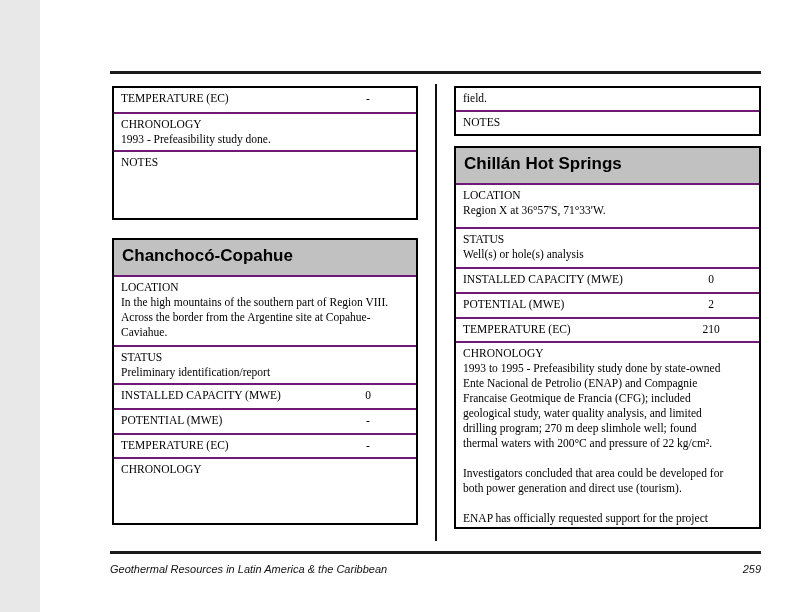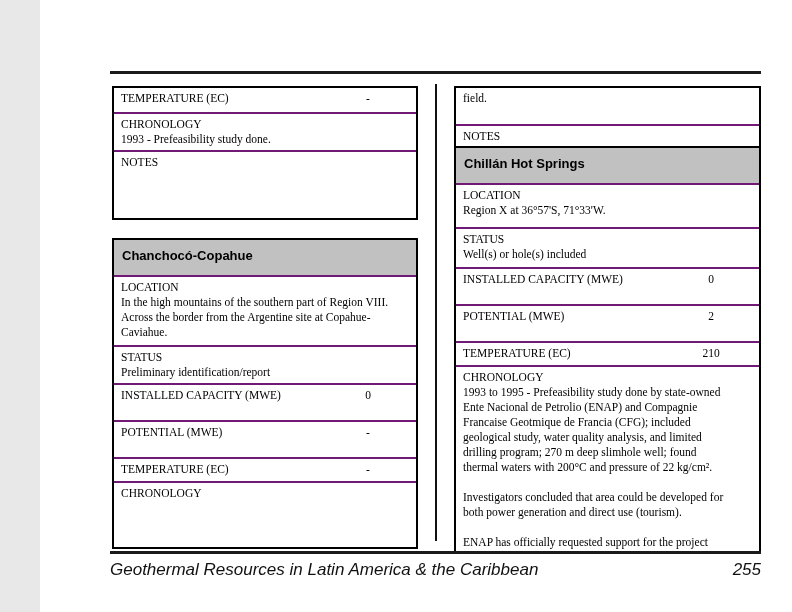--- a/index.html
+++ b/index.html
@@ -17,39 +17,39 @@
 
   .tbl { position:absolute; border:2px solid #000; background:#fff; }
   .tbl-left { left:72px; width:306px; }
   .tbl-right { left:414px; width:307px; }
 
   .row { position:relative; border-top:2px solid #701a75; padding:3px 6px 0 7px; overflow:hidden; }
   .row:first-child { border-top:none; }
 
   .section-header {
     background:#c1c1c1;
-    font-family:"Liberation Sans", sans-serif; font-weight:bold; font-size:13px;
+    font-family:"Liberation Sans", sans-serif; font-weight:bold; font-size:17px;
     padding:8px 6px 0 8px;
   }
   .bd { white-space:pre-line; }
   .metric .val { position:absolute; right:28px; top:3px; width:40px; text-align:center; }
 
   
-  .h22{height:36px}.h24{height:24px}.h25{height:37px}.h35{height:35px}
+  .h22{height:22px}.h24{height:24px}.h25{height:25px}.h35{height:35px}
   .h38{height:38px}.h40{height:40px}.h44{height:44px}.h66{height:66px}
   .h68{height:68px}.h70{height:70px}.h186{height:186px}
 
   .t-left-cont  { top:86px; }
   .t-left-site  { top:238px; }
   .t-right-cont { top:86px; }
   .t-right-site { top:146px; }
 
   .footer-text {
     position:absolute; top:562px;
-    font-family:"Liberation Sans", sans-serif; font-style:italic; font-size:17px; color:#111;
+    font-family:"Liberation Sans", sans-serif; font-style:italic; font-size:11px; color:#111;
   }
   .footer-title { left:70px; }
   .footer-page  { right:71px; }
 </style>
 </head>
 <body>
 
 <div class="page">
 
   <div class="rule top-rule"></div>
@@ -108,21 +108,21 @@
   </div>
 
   <div class="tbl tbl-right t-right-site">
     <div class="row section-header h35">Chillán Hot Springs</div>
     <div class="row h44">
       <div class="hd">LOCATION</div>
       <div class="bd">Region X at 36°57'S, 71°33'W.</div>
     </div>
     <div class="row h40">
       <div class="hd">STATUS</div>
-      <div class="bd">Well(s) or hole(s) included</div>
+      <div class="bd">Well(s) or hole(s) analysis</div>
     </div>
     <div class="row metric h25">
       <span class="lbl">INSTALLED CAPACITY (MWE)</span>
       <span class="val">0</span>
     </div>
     <div class="row metric h25">
       <span class="lbl">POTENTIAL (MWE)</span>
       <span class="val">2</span>
     </div>
     <div class="row metric h24">
@@ -140,15 +140,15 @@
 
 Investigators concluded that area could be developed for
 both power generation and direct use (tourism).
 
 ENAP has officially requested support for the project</div>
     </div>
   </div>
 
   <div class="rule footer-rule"></div>
   <div class="footer-text footer-title">Geothermal Resources in Latin America &amp; the Caribbean</div>
-  <div class="footer-text footer-page">255</div>
+  <div class="footer-text footer-page">259</div>
 
 </div>
 
 </body></html>

